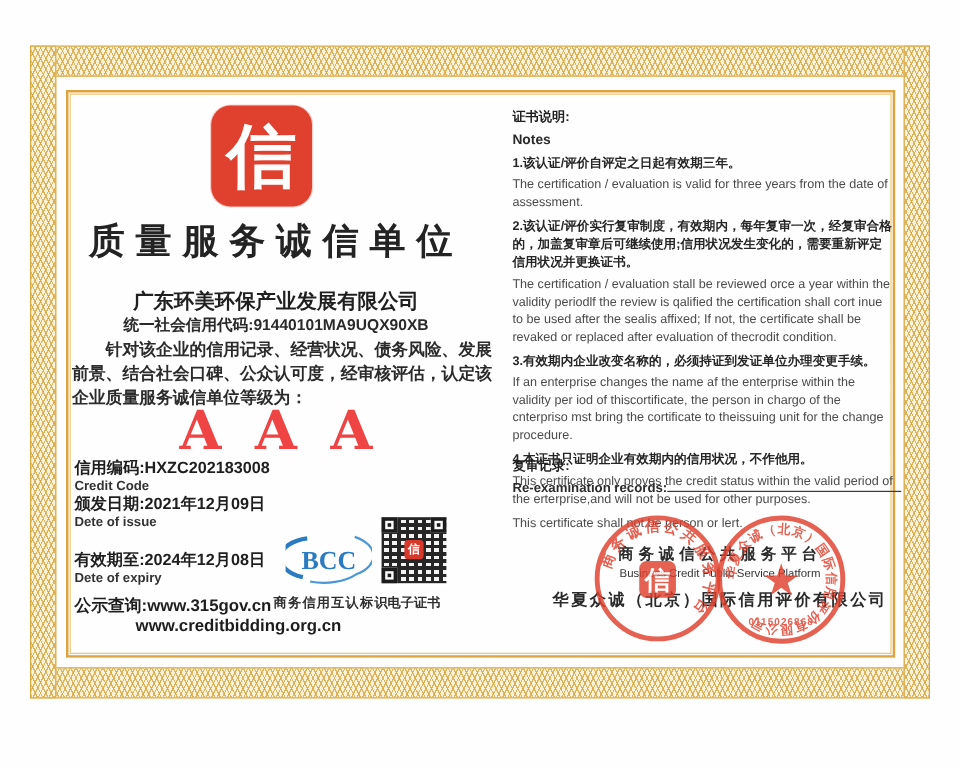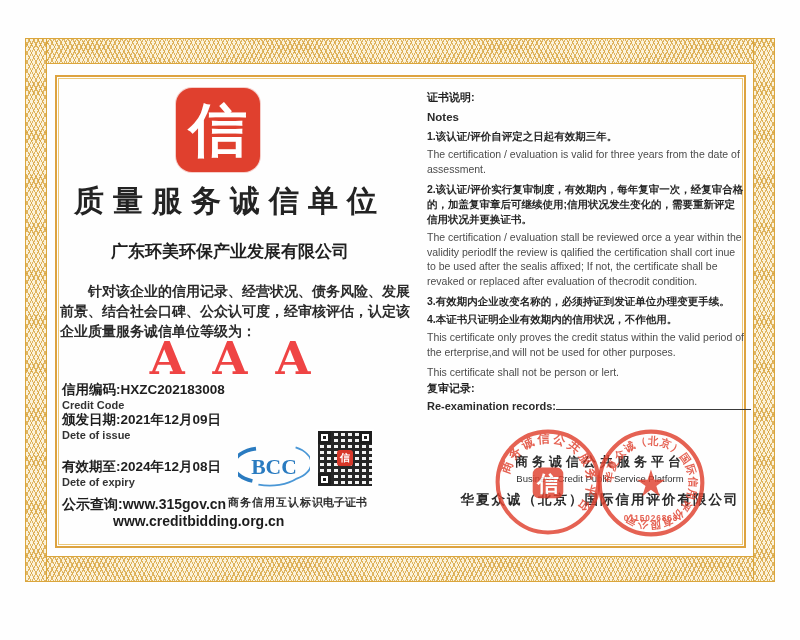--- a/index.html
+++ b/index.html
@@ -133,20 +133,21 @@
   <div class="band band-bottom"></div>
   <div class="band band-left"></div>
   <div class="band band-right"></div>
   <div class="inner-rule"></div>
 
   <div class="logo">
     <span>信</span>
   </div>
   <div class="title-cn">质量服务诚信单位</div>
   <div class="company">广东环美环保产业发展有限公司</div>
+  <div class="uscc">统一社会信用代码:91440101MA9UQX90XB</div>
   <div class="para">针对该企业的信用记录、经营状况、债务风险、发展前景、结合社会口碑、公众认可度，经审核评估，认定该企业质量服务诚信单位等级为：</div>
   <div class="grade">AAA</div>
 
   <div class="fld credit-no">信用编码:HXZC202183008</div>
   <div class="fld-sub credit-no-sub">Credit Code</div>
   <div class="fld issue">颁发日期:2021年12月09日</div>
   <div class="fld-sub issue-sub">Dete of issue</div>
   <div class="fld expiry">有效期至:2024年12月08日</div>
   <div class="fld-sub expiry-sub">Dete of expiry</div>
   <div class="fld query">公示查询:www.315gov.cn</div>
@@ -177,20 +178,21 @@
 
   <div class="notes">
     <div class="notes-h-cn">证书说明:</div>
     <div class="notes-h-en">Notes</div>
 
     <div class="note-cn">1.该认证/评价自评定之日起有效期三年。</div>
     <div class="note-en">The certification / evaluation is valid for three years from the date of assessment.</div>
     <div class="note-cn">2.该认证/评价实行复审制度，有效期内，每年复审一次，经复审合格的，加盖复审章后可继续使用;信用状况发生变化的，需要重新评定信用状况并更换证书。</div>
     <div class="note-en">The certification / evaluation stall be reviewed orce a year within the validity periodlf the review is qalified the certification shall cort inue to be used after the sealis affixed; If not, the certificate shall be revaked or replaced after evaluation of thecrodit condition.</div>
     <div class="note-cn">3.有效期内企业改变名称的，必须持证到发证单位办理变更手续。</div>
+    <div class="note-en">If an enterprise changes the name af the enterprise within the validity per iod of thiscortificate, the person in chargo of the cnterpriso mst bring the cortificate to theissuing unit for the change procedure.</div>
     <div class="note-cn">4.本证书只证明企业有效期内的信用状况，不作他用。</div>
     <div class="note-en">This certificate only proves the credit status within the valid period of the erterprise,and will not be used for other purposes.</div>
     <div class="note-en">This certificate shall not be person or lert.</div>
   </div>
 
   <div class="review-label">复审记录:</div>
   <div class="review-row">
     <span>Re-examination records:</span><span class="line"></span>
   </div>
 

